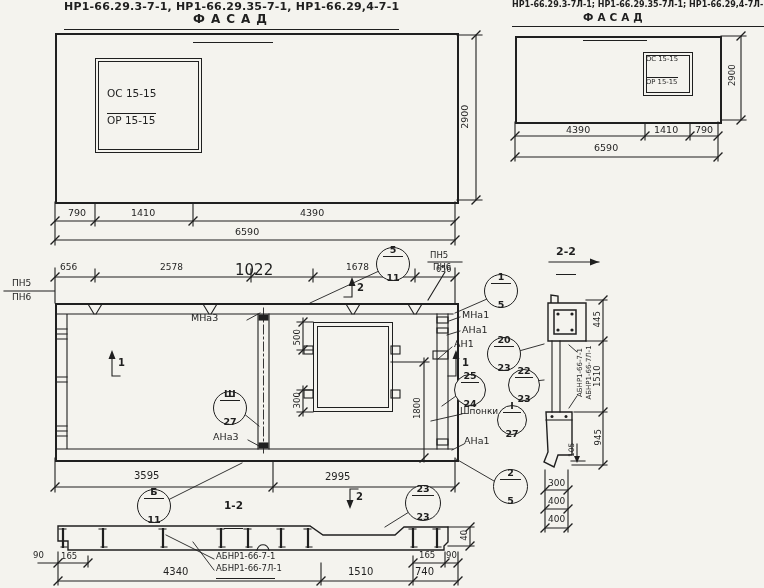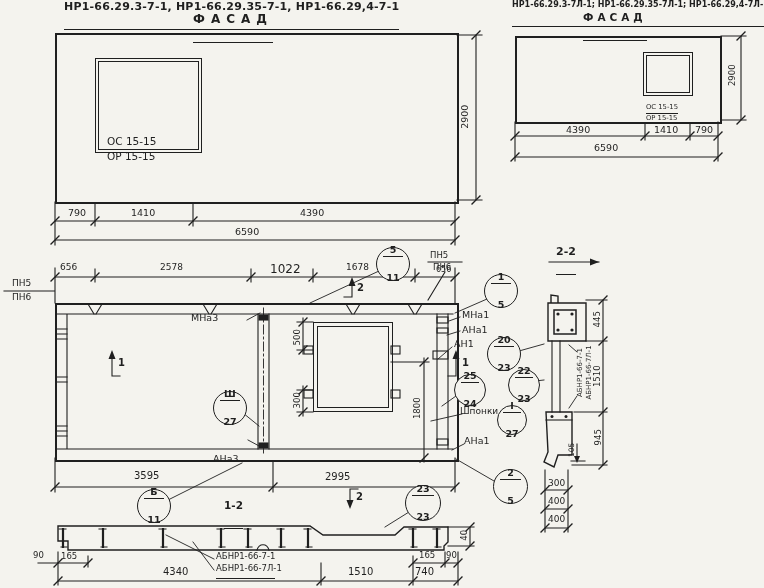--- a/index.html
+++ b/index.html
@@ -14,21 +14,21 @@
   .rot{transform:rotate(-90deg);transform-origin:center;text-align:center;}
   .rect{position:absolute;border:2px solid var(--ink);background:transparent;}
   .thin{border-width:1.3px;}
   .hair{border-width:1px;}
   .callout{position:absolute;border:1.4px solid var(--ink);border-radius:50%;
      display:flex;flex-direction:column;align-items:center;justify-content:center;
      font-weight:bold;font-size:9.5px;line-height:1;background:var(--paper);}
   .callout .ct{border-bottom:1.1px solid var(--ink);width:62%;text-align:center;padding-bottom:1.5px;}
   .callout .cb{padding-top:16px;}
   .frac{position:absolute;display:flex;flex-direction:column;}
-  .frac .fa{border-bottom:1.2px solid var(--ink);padding-bottom:2px;margin-top:48px;}
+  .frac .fa{border-bottom:1.2px solid var(--ink);padding-bottom:14px;}
   .frac .fb{padding-top:1px;}
 </style>
 </head>
 <body>
 
 <div id="canvas">
 
   <svg width="764" height="588" viewBox="0 0 764 588" fill="none" stroke="#1f1f1f" stroke-width="1.1" stroke-linecap="square">
 
     <g>
@@ -144,29 +144,29 @@
     <span class="fb">ОР 15-15</span>
   </div>
   <div class="t" style="left:566px;top:125px">4390</div>
   <div class="t" style="left:654px;top:125px">1410</div>
   <div class="t" style="left:695px;top:125px">790</div>
   <div class="t" style="left:594px;top:143px">6590</div>
   <div class="t rot" style="left:707px;top:71px;width:50px;font-size:8.5px">2900</div>
 
   <div class="t" style="left:60px;top:263px;font-size:9px">656</div>
   <div class="t" style="left:160px;top:263px;font-size:9px">2578</div>
-  <div class="t" style="left:270px;top:263px;font-size:12px">1022</div>
+  <div class="t" style="left:235px;top:263px;font-size:15px">1022</div>
   <div class="t" style="left:346px;top:263px;font-size:9px">1678</div>
   <div class="t" style="left:436px;top:266px;font-size:8px">656</div>
   <div class="t" style="left:12px;top:279px;font-size:9px">ПН5</div>
   <div class="t" style="left:12px;top:293px;font-size:9px">ПН6</div>
   <div class="t" style="left:430px;top:251px;font-size:8.5px">ПН5</div>
   <div class="t" style="left:433px;top:263px;font-size:8.5px">ПН6</div>
   <div class="t" style="left:191px;top:313px">МНа3</div>
-  <div class="t" style="left:213px;top:454px">АНа3</div>
+  <div class="t" style="left:213px;top:432px">АНа3</div>
   <div class="t" style="left:462px;top:310px">МНа1</div>
   <div class="t" style="left:462px;top:325px">АНа1</div>
   <div class="t" style="left:454px;top:339px">АН1</div>
   <div class="t" style="left:460px;top:407px;font-size:9px">Шпонки</div>
   <div class="t" style="left:464px;top:436px">АНа1</div>
   <div class="t rot" style="left:282px;top:333px;width:30px;font-size:8.5px">500</div>
   <div class="t rot" style="left:282px;top:396px;width:30px;font-size:8.5px">300</div>
   <div class="t rot" style="left:392px;top:404px;width:50px;font-size:8.5px">1800</div>
   <div class="t b" style="left:118px;top:358px;font-size:10px">1</div>
   <div class="t b" style="left:462px;top:358px;font-size:10px">1</div>

